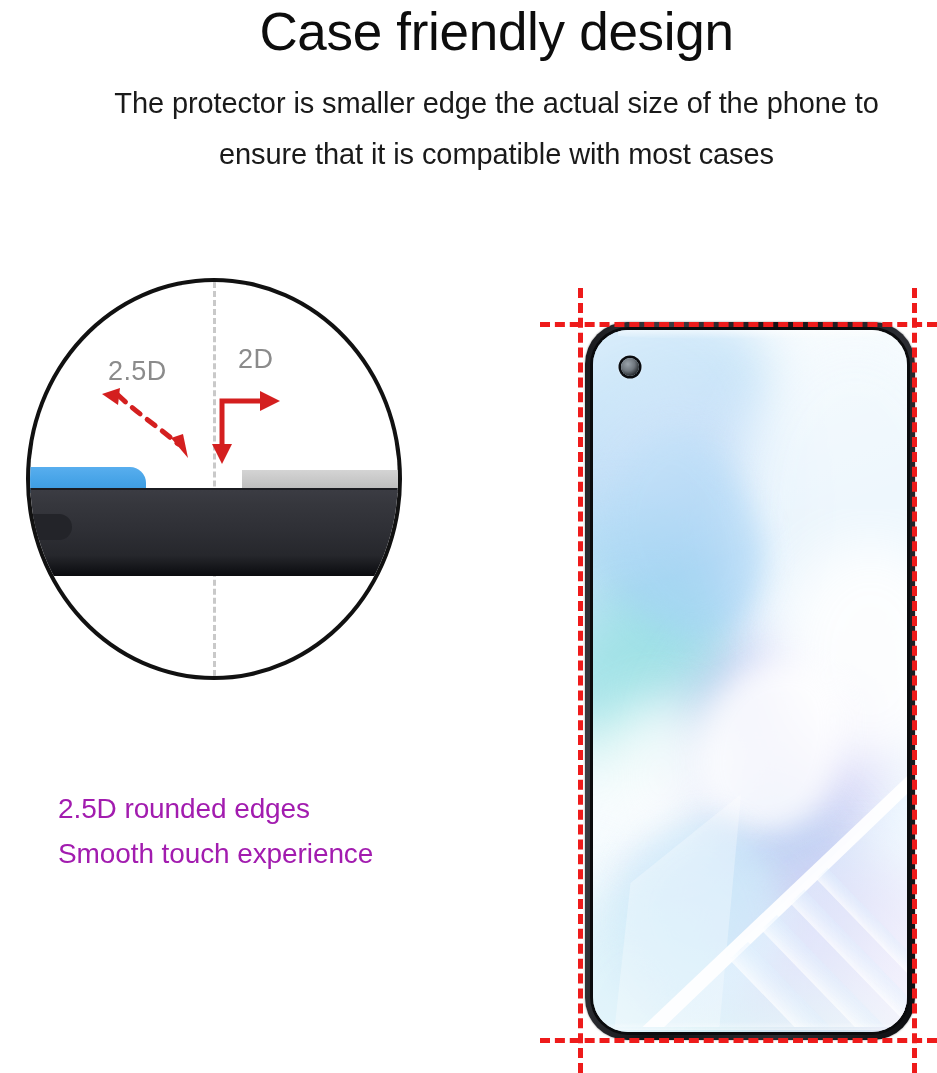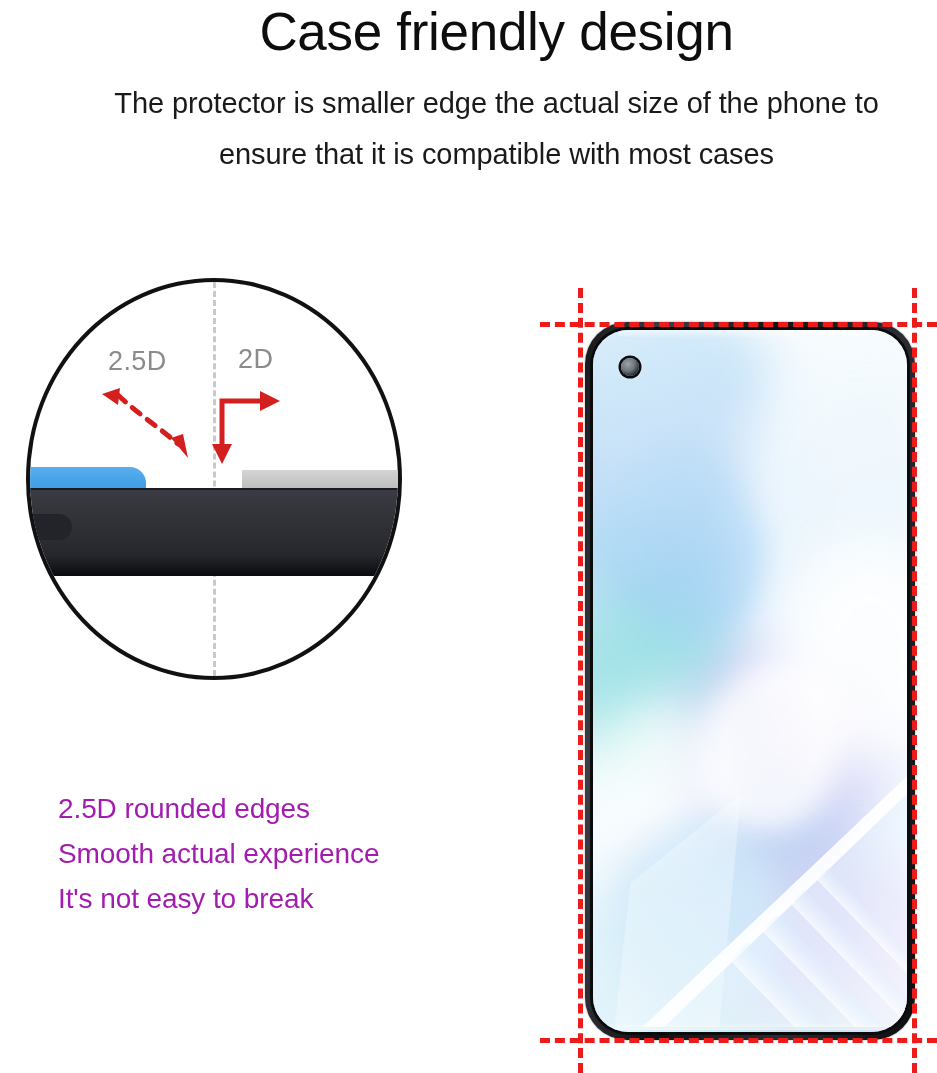--- a/index.html
+++ b/index.html
@@ -135,21 +135,21 @@
     background: linear-gradient(180deg, #d4d4d4 0%, #c6c6c6 55%, #b9b9b9 100%);
     border-radius: 0;
   }
   .lbl-25d, .lbl-2d {
     position: absolute;
     font-size: 27px;
     color: #8b8b8b;
     font-weight: 400;
     letter-spacing: 0.4px;
   }
-  .lbl-25d { left: 82px;  top: 68px; }
+  .lbl-25d { left: 82px;  top: 78px; }
   .lbl-2d  { left: 212px; top: 66px; }
 
   .arrow-svg {
     position: absolute;
     left: 0;
     top: 0;
     width: 376px;
     height: 402px;
     overflow: visible;
     pointer-events: none;
@@ -341,22 +341,21 @@
       <g stroke="#d41f1f" stroke-width="5" fill="none" stroke-linecap="square" stroke-linejoin="miter">
         <path d="M 196 172 L 196 123 L 238 123"></path>
       </g>
       <polygon points="186,166 206,166 196,186" fill="#d41f1f"></polygon>
       <polygon points="234,113 254,123 234,133" fill="#d41f1f"></polygon>
     </svg>
   </div>
 
   <div class="features">
     <div class="feat">2.5D rounded edges</div>
-    <div class="feat">Smooth actual experience</div>
-    <div class="feat">It's not easy to break</div>
+    <div class="feat">Smooth touch experience</div>
   </div>
 
   <div class="phone-area">
 
     <div class="phone">
       <div class="phone-inner">
         <div class="screen">
 
           <div class="wp">
             <i class="b1"></i>

